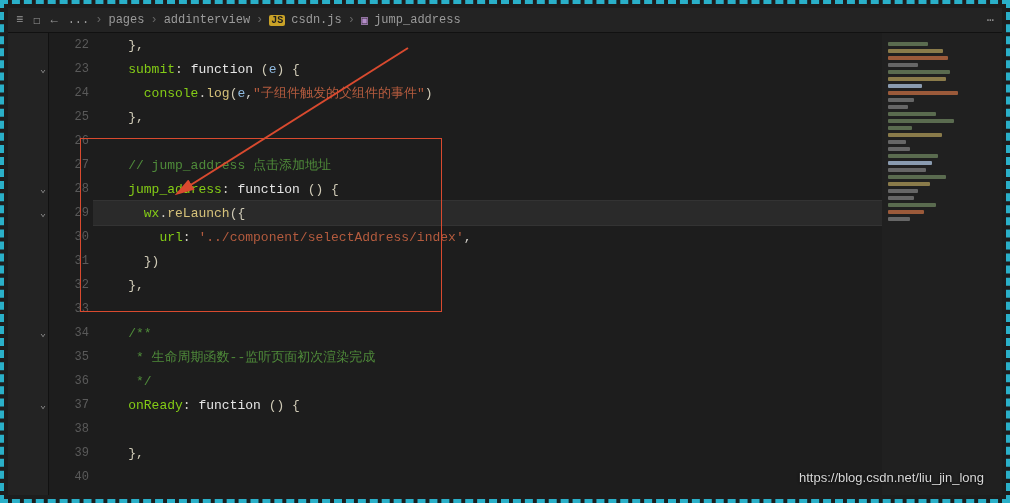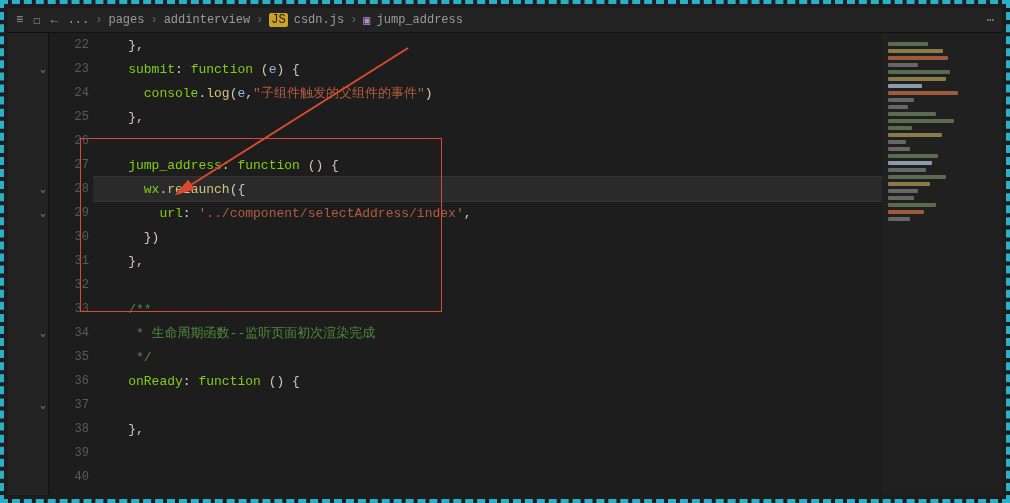--- a/index.html
+++ b/index.html
@@ -5,40 +5,40 @@
   html,body{margin:0;padding:0;width:1010px;height:503px;overflow:hidden;background:#0e0e10;font-family:Consolas,"Courier New",monospace;font-size:12px;color:#ccc}
   
   .outer{box-sizing:border-box;width:1010px;height:503px;border:4px dashed #2ab0c9;position:relative;background:#1d1d1d}
   .inner{position:absolute;inset:4px;background:#1d1d1d;display:flex;flex-direction:column}
 
   
   .topbar{height:24px;background:#232323;display:flex;align-items:center;gap:10px;padding:0 8px;border-bottom:1px solid #111;font-size:12px;color:#9b9b9b}
   .topbar .ic{color:#9b9b9b}
   .crumb{display:flex;align-items:center;gap:6px}
   .crumb .sep{color:#666}
-  .jsicon{background:#c9a227;color:#1d1d1d;font-weight:normal;font-size:12px;padding:0 2px;border-radius:2px}
+  .jsicon{background:#c9a227;color:#1d1d1d;font-weight:bold;font-size:10px;padding:0 2px;border-radius:2px}
   .fnicon{color:#b48bc9}
   .more{margin-left:auto;color:#898989}
 
   
   .main{flex:1;display:flex;min-height:0}
   .activity{width:40px;background:#232323;border-right:1px solid #111}
   .gutter{width:44px;background:#1d1d1d;display:flex;flex-direction:column;color:#5a5a5a;text-align:center}
   .lnrow{height:24px;display:flex;align-items:center;justify-content:flex-end;padding-right:4px;position:relative}
   .fold{position:absolute;left:-12px;width:12px;color:#9b9b9b;font-size:10px}
   .codewrap{flex:1;position:relative;overflow:hidden}
   .codecol{position:absolute;inset:0}
   .coderow{height:24px;display:flex;align-items:center;white-space:pre;padding-left:4px;font-size:13px}
   .coderow.hl{background:#2a2a2a;outline:1px solid #333}
   .minimap{width:120px;background:#202020;padding:6px;box-sizing:border-box}
   .mm-blob{height:4px;margin:3px 0;border-radius:1px}
 
   
   .c-default{color:#d0cdc7}
-  .c-key{color:#84cc16}        
+  .c-key{color:#e5e5e5}        
   .c-func{color:#d6c27a}       
   .c-prop{color:#84cc16}       
   .c-punc{color:#cfcab6}
   .c-str{color:#b45b3e}        
   .c-comment{color:#4f8b3a}    
   .c-param{color:#8fbae0}
 
   
   .redbox{position:absolute;left:72px;top:130px;width:360px;height:172px;border:1px solid #d94a2f;pointer-events:none}
   
@@ -142,20 +142,21 @@
           </div>
       </div>
 
       <div class="codewrap">
         <div class="codecol">
           <div class="coderow"><span class="c-punc">    },</span></div>
           <div class="coderow"><span class="c-default">    </span><span class="c-prop">submit</span><span class="c-default">: </span><span class="c-key">function</span><span class="c-punc"> (</span><span class="c-param">e</span><span class="c-punc">) {</span></div>
           <div class="coderow"><span class="c-default">      </span><span class="c-prop">console</span><span class="c-default">.</span><span class="c-func">log</span><span class="c-punc">(</span><span class="c-param">e</span><span class="c-default">,</span><span class="c-str">"子组件触发的父组件的事件"</span><span class="c-punc">)</span></div>
           <div class="coderow"><span class="c-punc">    },</span></div>
           <div class="coderow"><span></span></div>
+          <div class="coderow"><span class="c-comment">    // jump_address 点击添加地址</span></div>
           <div class="coderow"><span class="c-default">    </span><span class="c-prop">jump_address</span><span class="c-default">: </span><span class="c-key">function</span><span class="c-punc"> () {</span></div>
           <div class="coderow hl"><span class="c-default">      </span><span class="c-prop">wx</span><span class="c-default">.</span><span class="c-func">reLaunch</span><span class="c-punc">({</span></div>
           <div class="coderow"><span class="c-default">        </span><span class="c-prop">url</span><span class="c-default">: </span><span class="c-str">'../component/selectAddress/index'</span><span class="c-default">,</span></div>
           <div class="coderow"><span class="c-punc">      })</span></div>
           <div class="coderow"><span class="c-punc">    },</span></div>
           <div class="coderow"><span></span></div>
           <div class="coderow"><span class="c-comment">    /**</span></div>
           <div class="coderow"><span class="c-comment">     * 生命周期函数--监听页面初次渲染完成</span></div>
           <div class="coderow"><span class="c-comment">     */</span></div>
           <div class="coderow"><span class="c-default">    </span><span class="c-prop">onReady</span><span class="c-default">: </span><span class="c-key">function</span><span class="c-punc"> () {</span></div>
@@ -198,14 +199,15 @@
     <div class="redbox"></div>
     <svg class="arrow" viewBox="0 0 260 180">
       <defs>
         <marker id="ah" markerWidth="10" markerHeight="10" refX="8" refY="3" orient="auto">
           <path d="M0,0 L10,3 L0,6 Z" fill="#d94a2f"></path>
         </marker>
       </defs>
       <line x1="250" y1="10" x2="20" y2="155" stroke="#d94a2f" stroke-width="2" marker-end="url(#ah)"></line>
     </svg>
 
+    <div class="wm">https://blog.csdn.net/liu_jin_long</div>
   </div>
 </div>
 
 </body></html>

